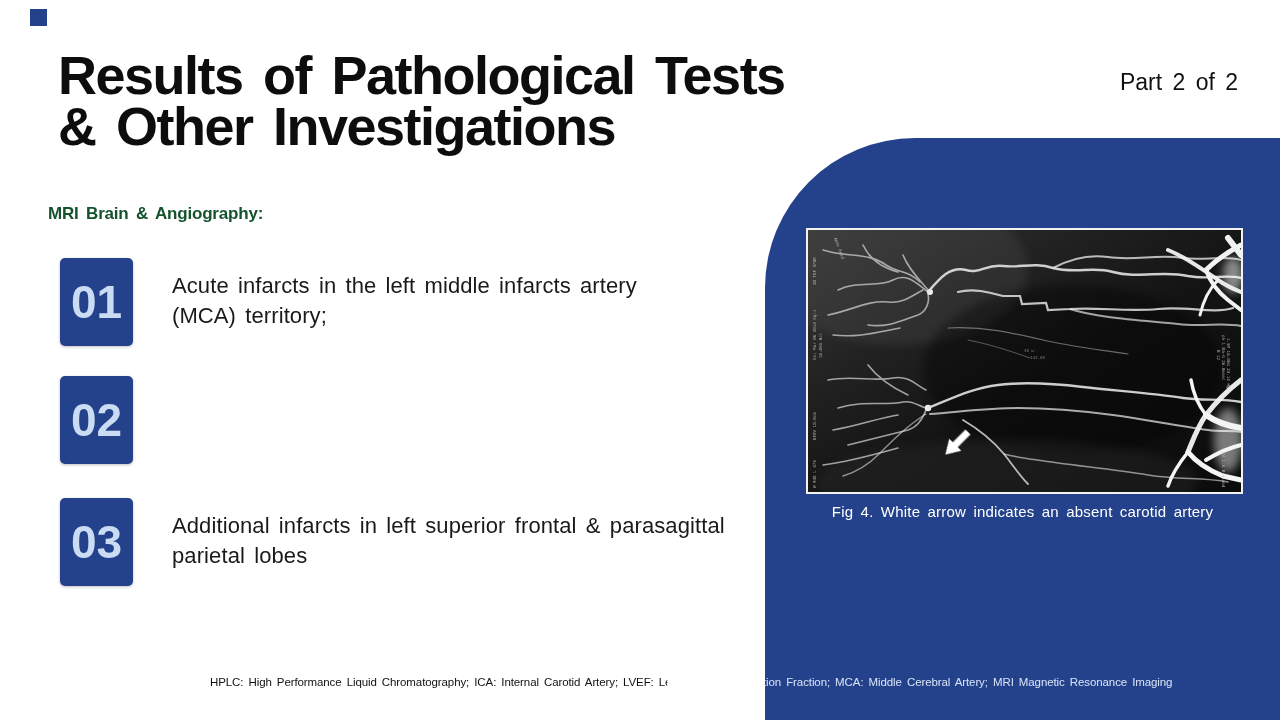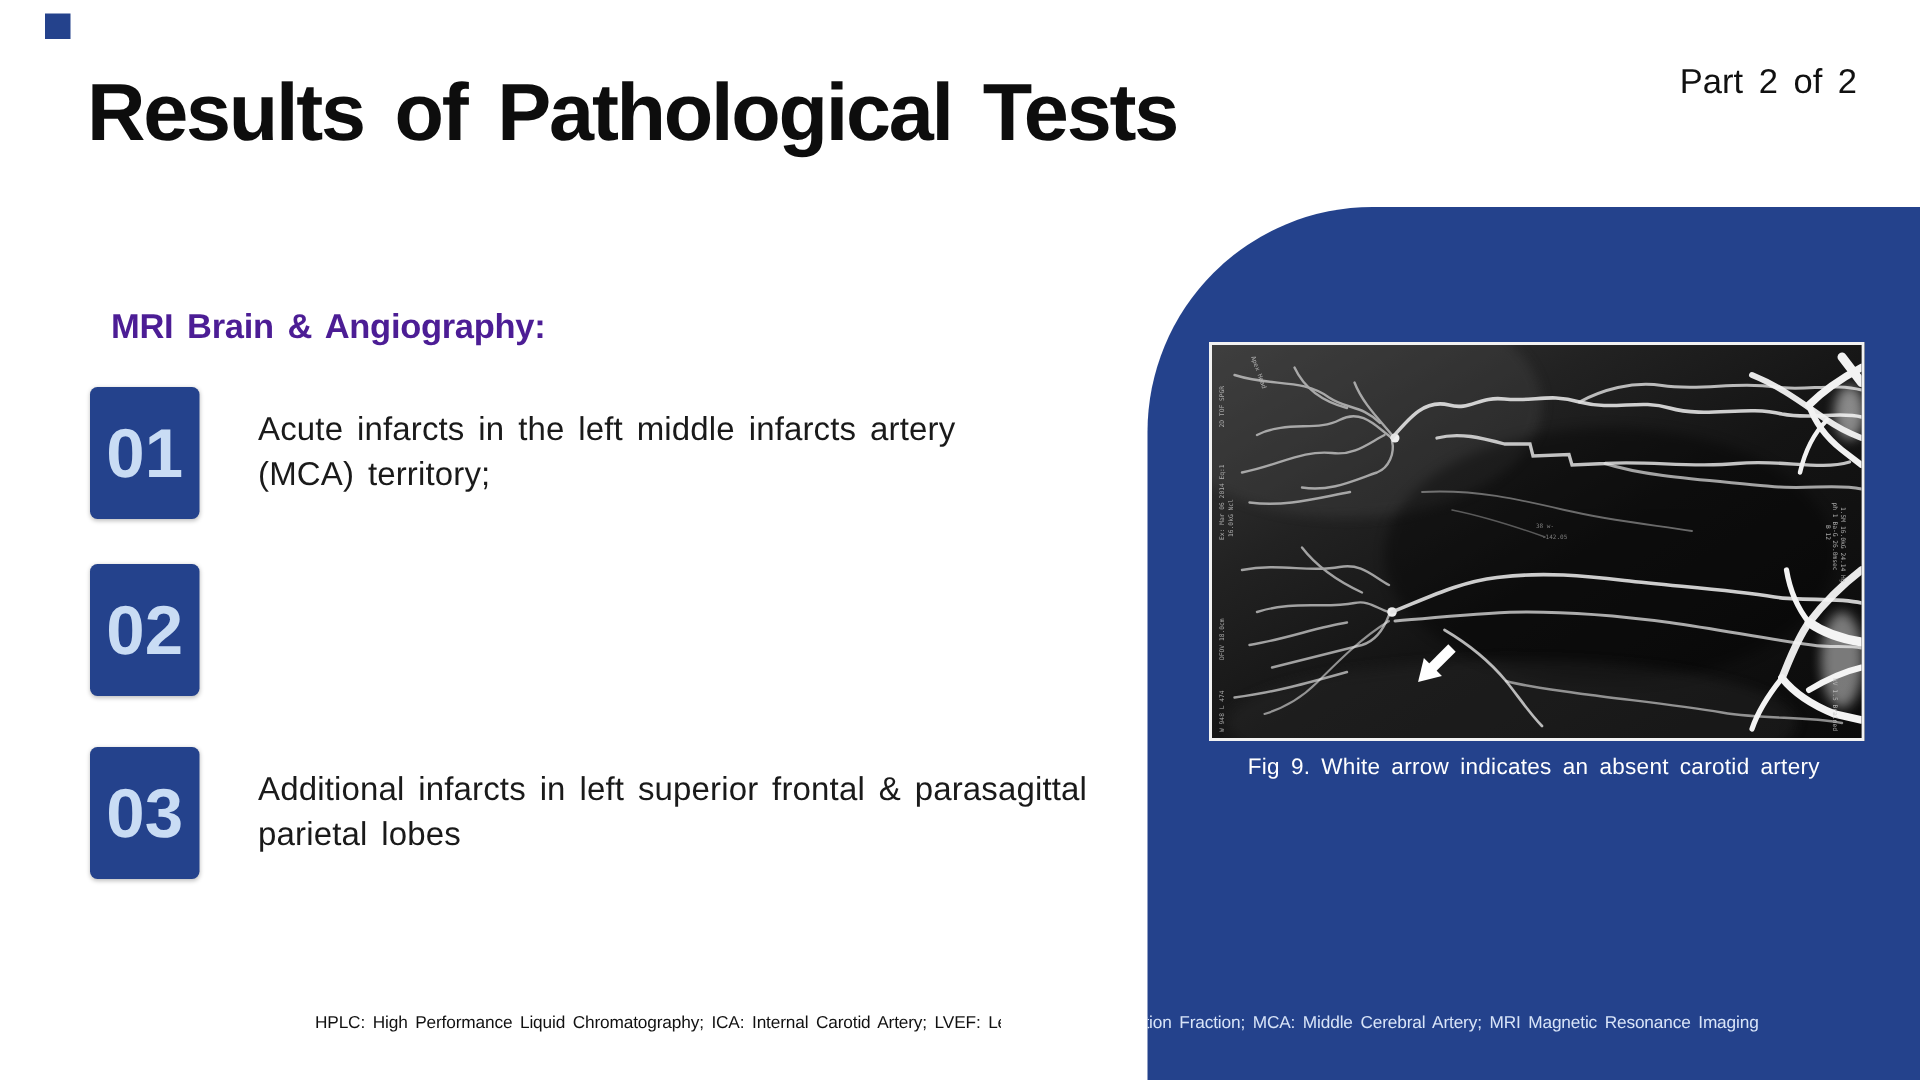--- a/index.html
+++ b/index.html
@@ -10,26 +10,26 @@
   }
   
   .corner-square{position:absolute;left:30px;top:9px;width:17px;height:17px;background:#24428C;}
   
   .title{
     position:absolute;left:58px;top:50px;width:820px;
     font-size:54px;line-height:51px;font-weight:800;color:#0d0d0d;
     letter-spacing:-1.5px;word-spacing:7px;
   }
   .part-label{
-    position:absolute;right:42px;top:41px;
+    position:absolute;right:42px;top:69px;
     font-size:23px;color:#111;font-weight:400;word-spacing:4px;
   }
   .section-heading{
-    position:absolute;left:74px;top:204px;
-    font-size:23px;font-weight:700;color:#4c1d95;word-spacing:3px;letter-spacing:-0.2px;
+    position:absolute;left:48px;top:204px;
+    font-size:17px;font-weight:700;color:#14532d;word-spacing:3px;letter-spacing:-0.2px;
   }
   
   .row{position:absolute;left:60px;display:flex;align-items:flex-start;}
   .row1{top:258px;} .row2{top:376px;} .row3{top:498px;}
   .badge{
     width:73px;height:88px;border-radius:5px;background:#24428C;
     display:flex;align-items:center;justify-content:center;
     box-shadow:0 1px 3px rgba(0,0,0,0.25);flex:0 0 auto;
   }
   .badge-num{font-size:46px;font-weight:700;color:#C9DCF4;letter-spacing:0px;}
@@ -61,20 +61,21 @@
   .footer-black{color:#111;clip-path:inset(-2px 505px -2px 0);}
   .footer-light{color:#D8E4F8;clip-path:inset(-2px 0 -2px 555px);}
 </style>
 </head>
 <body>
 
 <div class="corner-square"></div>
 
 <div class="title">
   <div>Results of Pathological Tests</div>
+  <div>&amp; Other Investigations</div>
 </div>
 
 <div class="part-label">Part 2 of 2</div>
 
 <div class="section-heading">MRI Brain &amp; Angiography:</div>
 
 <div class="row row1">
   <div class="badge">
     <span class="badge-num">01</span>
   </div>
@@ -202,18 +203,18 @@
       <text x="220" y="129">-142.05</text>
     </g>
 
     <g transform="translate(160,202) rotate(135)">
       <rect x="0" y="-3.5" width="19" height="7" fill="#ffffff"></rect>
       <polygon points="18,-8.5 32,0 18,8.5" fill="#ffffff"></polygon>
     </g>
   </svg>
 </div>
 
-<div class="figure-caption">Fig 9. White arrow indicates an absent carotid artery</div>
+<div class="figure-caption">Fig 4. White arrow indicates an absent carotid artery</div>
 
 <div class="footer-wrap">
   <span class="footer-black">HPLC: High Performance Liquid Chromatography; ICA: Internal Carotid Artery; LVEF: Left Ventricular Ejection Fraction; MCA: Middle Cerebral Artery; MRI Magnetic Resonance Imaging</span>
   <span class="footer-light">HPLC: High Performance Liquid Chromatography; ICA: Internal Carotid Artery; LVEF: Left Ventricular Ejection Fraction; MCA: Middle Cerebral Artery; MRI Magnetic Resonance Imaging</span>
 </div>
 
 </body></html>

